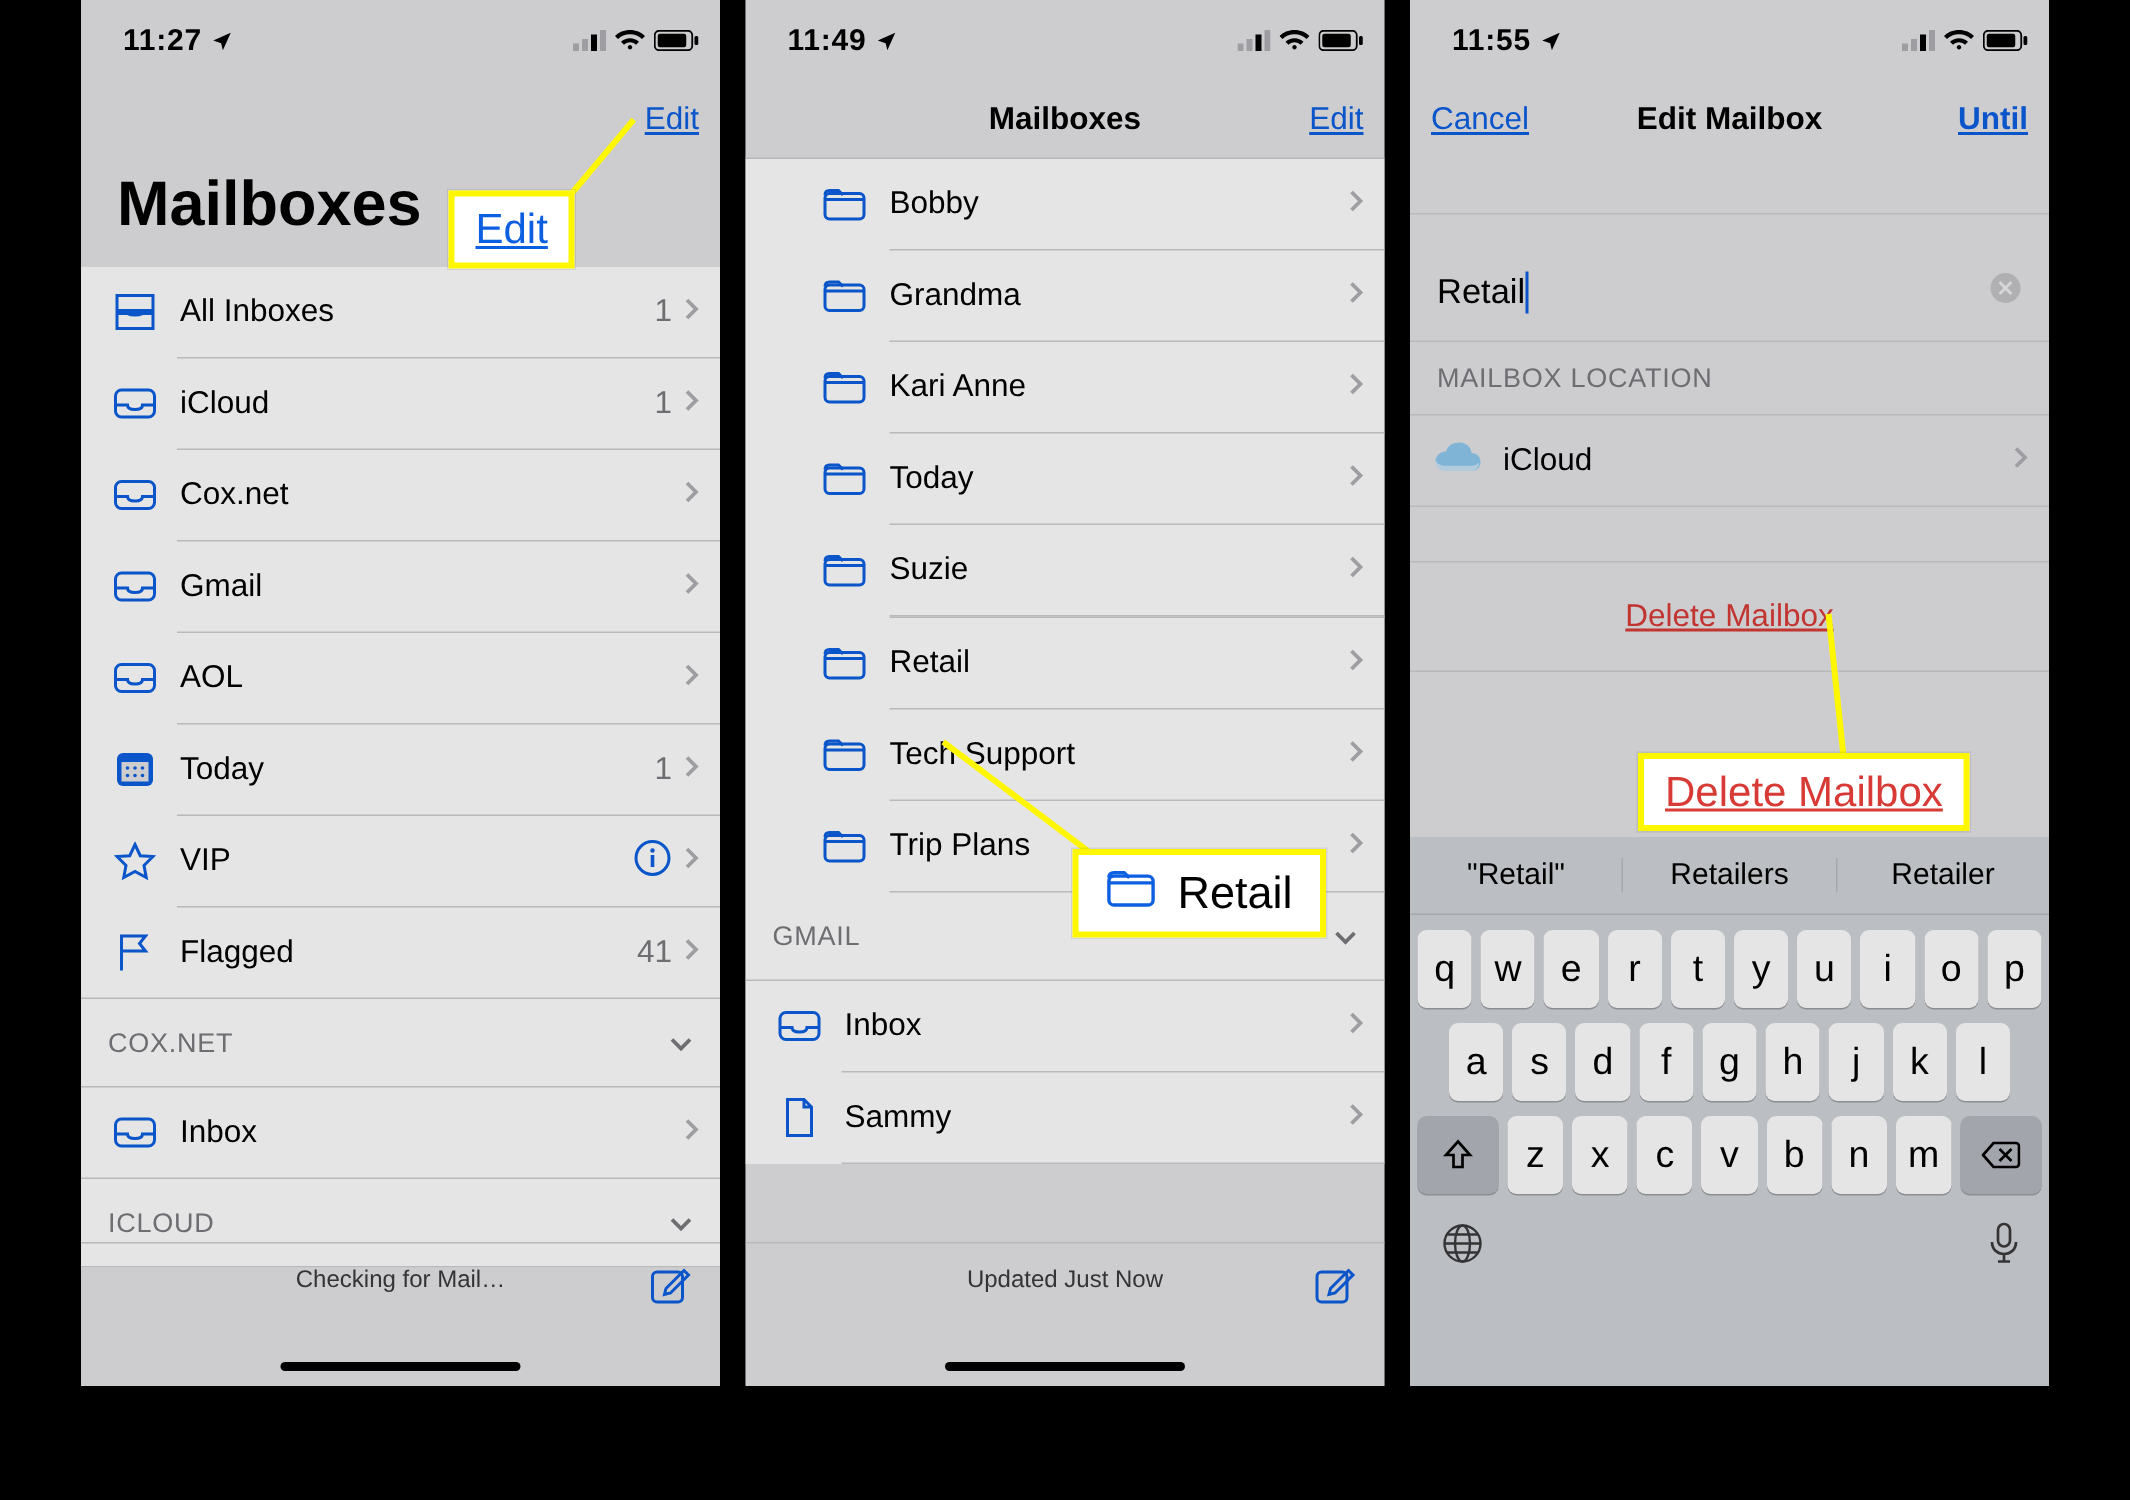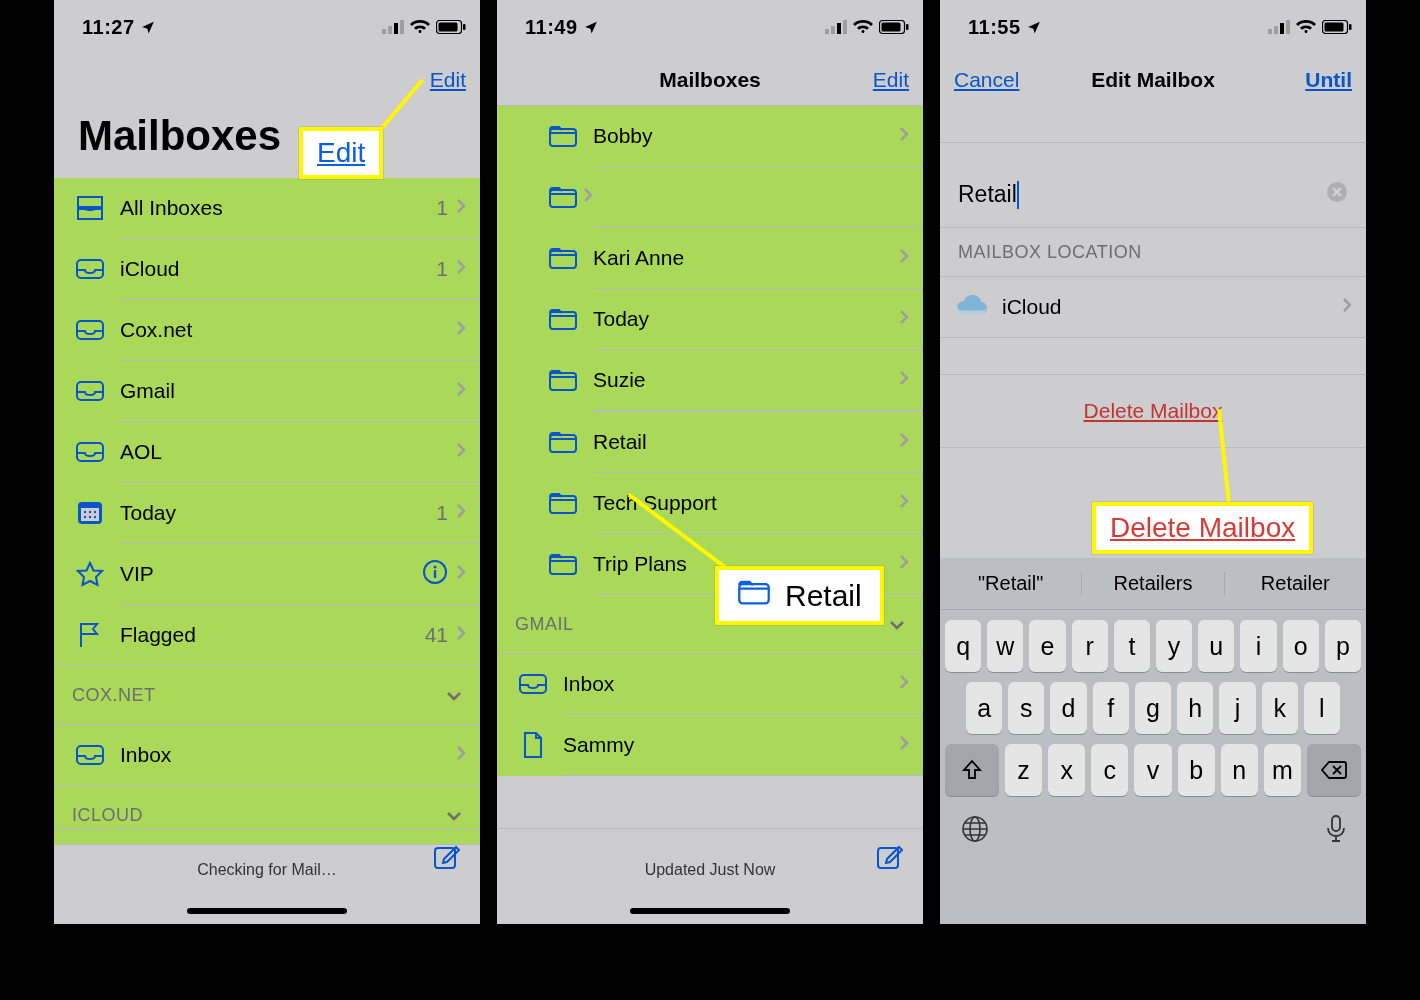--- a/index.html
+++ b/index.html
@@ -15,36 +15,36 @@
   .status .sig, .status .wifi, .status .batt { margin-left:6px; }
   .status svg { display:block; }
   
   .nav { display:flex; align-items:center; height:52px; padding:0 14px; font-size:21px; }
   .nav .left, .nav .right { color:#0b5fe0; min-width:80px; }
   .nav .left { text-align:left; }
   .nav .right { text-align:right; }
   .nav .center { flex:1; text-align:center; font-weight:600; color:#000; }
   .big-title { font-size:42px; font-weight:700; padding: 6px 24px 18px; color:#000; }
   
-  .list { background:#bef264; }
+  .list { background:#ffffff; }
   .row { display:flex; align-items:center; height:60px; padding:0 14px 0 16px; background:transparent; }
   .row.indent { padding-left:46px; }
   .row .icon { width:40px; display:flex; justify-content:center; align-items:center; }
   .row .label { flex:1; font-size:21px; color:#000; padding-left:10px; }
   .row .count { font-size:21px; color:#7a7a7f; padding-right:8px; }
   .row .chev { color:#b0b0b5; }
   .row .info { color:#0b5fe0; margin-right:8px; }
   .sep { height:1px; background:#cfcfd2; margin-left:64px; }
   .sep.indent { margin-left:96px; }
   .sep.full { margin-left:0; }
   .section-header { display:flex; align-items:center; height:58px; padding:0 18px; font-size:18px; color:#7a7a7f; letter-spacing:0.5px; }
   .section-header .spacer { flex:1; }
   .section-header .caret { color:#7a7a7f; }
   
-  .toolbar { position:absolute; bottom:0; left:0; right:0; height:96px; border-top:1px solid #cfcfd2; display:flex; align-items:flex-start; padding-top:32px; }
+  .toolbar { position:absolute; bottom:0; left:0; right:0; height:96px; border-top:1px solid #cfcfd2; display:flex; align-items:flex-start; padding-top:16px; }
   .toolbar .status-text { flex:1; text-align:center; font-size:16px; color:#3a3a3c; }
   .toolbar .compose { position:absolute; right:18px; top:12px; }
   .home-ind { position:absolute; bottom:10px; left:50%; transform:translateX(-50%); width:160px; height:6px; border-radius:3px; background:#000; }
   
   .p3-input-row { display:flex; align-items:center; height:64px; padding:0 18px; font-size:23px; color:#000; margin-top:20px; }
   .p3-input-row .field { flex:1; position:relative; }
   .p3-input-row .cursor { display:inline-block; width:2px; height:28px; background:#0b5fe0; vertical-align:middle; }
   .p3-input-row .clear { color:#b0b0b5; }
   .loc-row { display:flex; align-items:center; height:60px; padding:0 14px 0 16px; }
   .loc-row .label { flex:1; font-size:21px; padding-left:14px; }
@@ -344,20 +344,21 @@
             </svg></span>
         </div>
         <div class="sep indent"></div>
         <div class="row indent">
           <span class="icon">
             <svg width="30" height="24" viewBox="0 0 30 24">
               <rect x="2" y="5" width="26" height="17" rx="3" fill="none" stroke="#0b5fe0" stroke-width="2"></rect>
               <path fill="none" stroke="#0b5fe0" stroke-width="2" d="M2 9h26M2 6c0-2 1-3 3-3h6l3 3"></path>
             </svg>
           </span>
+          <span class="label">Grandma</span>
           <span class="chev"><svg width="10" height="16" viewBox="0 0 10 16">
               <path fill="none" stroke="#b0b0b5" stroke-width="2.5" d="M2 2l6 6-6 6"></path>
             </svg></span>
         </div>
         <div class="sep indent"></div>
         <div class="row indent">
           <span class="icon">
             <svg width="30" height="24" viewBox="0 0 30 24">
               <rect x="2" y="5" width="26" height="17" rx="3" fill="none" stroke="#0b5fe0" stroke-width="2"></rect>
               <path fill="none" stroke="#0b5fe0" stroke-width="2" d="M2 9h26M2 6c0-2 1-3 3-3h6l3 3"></path>

